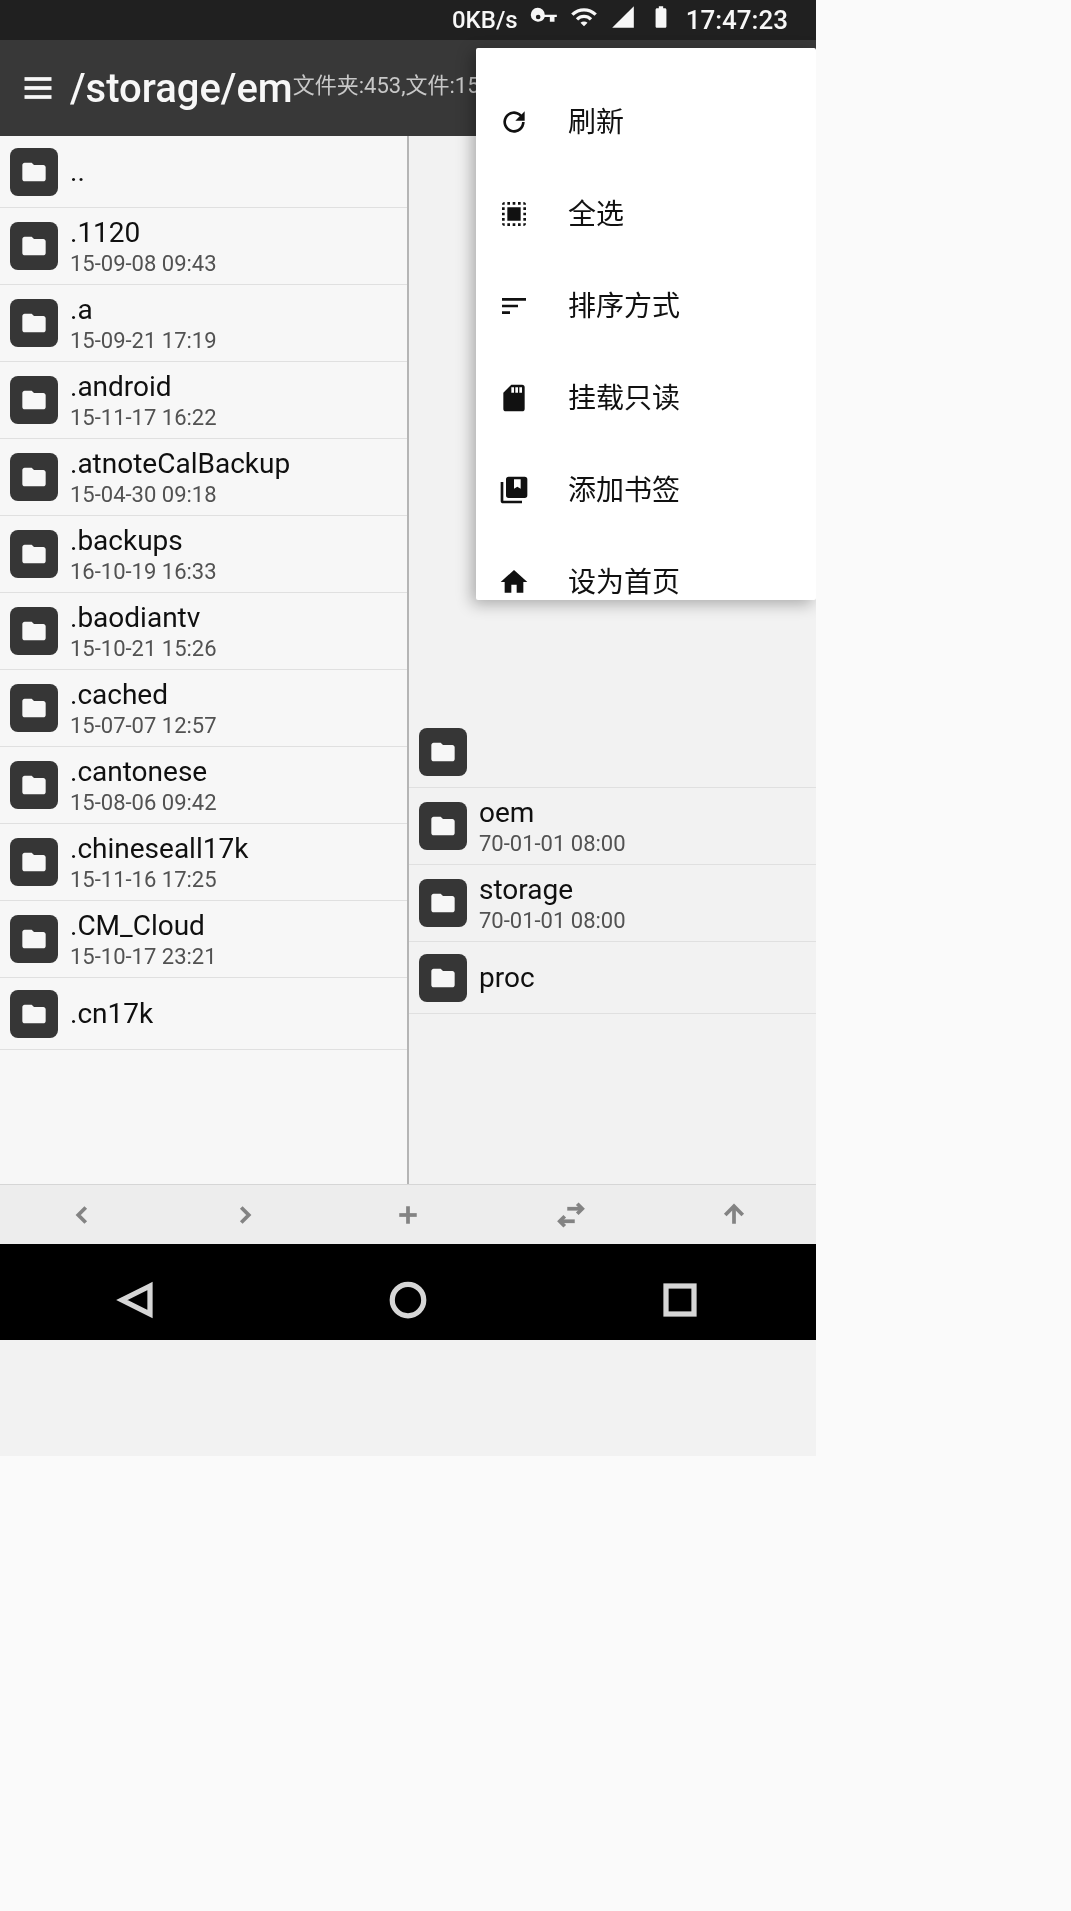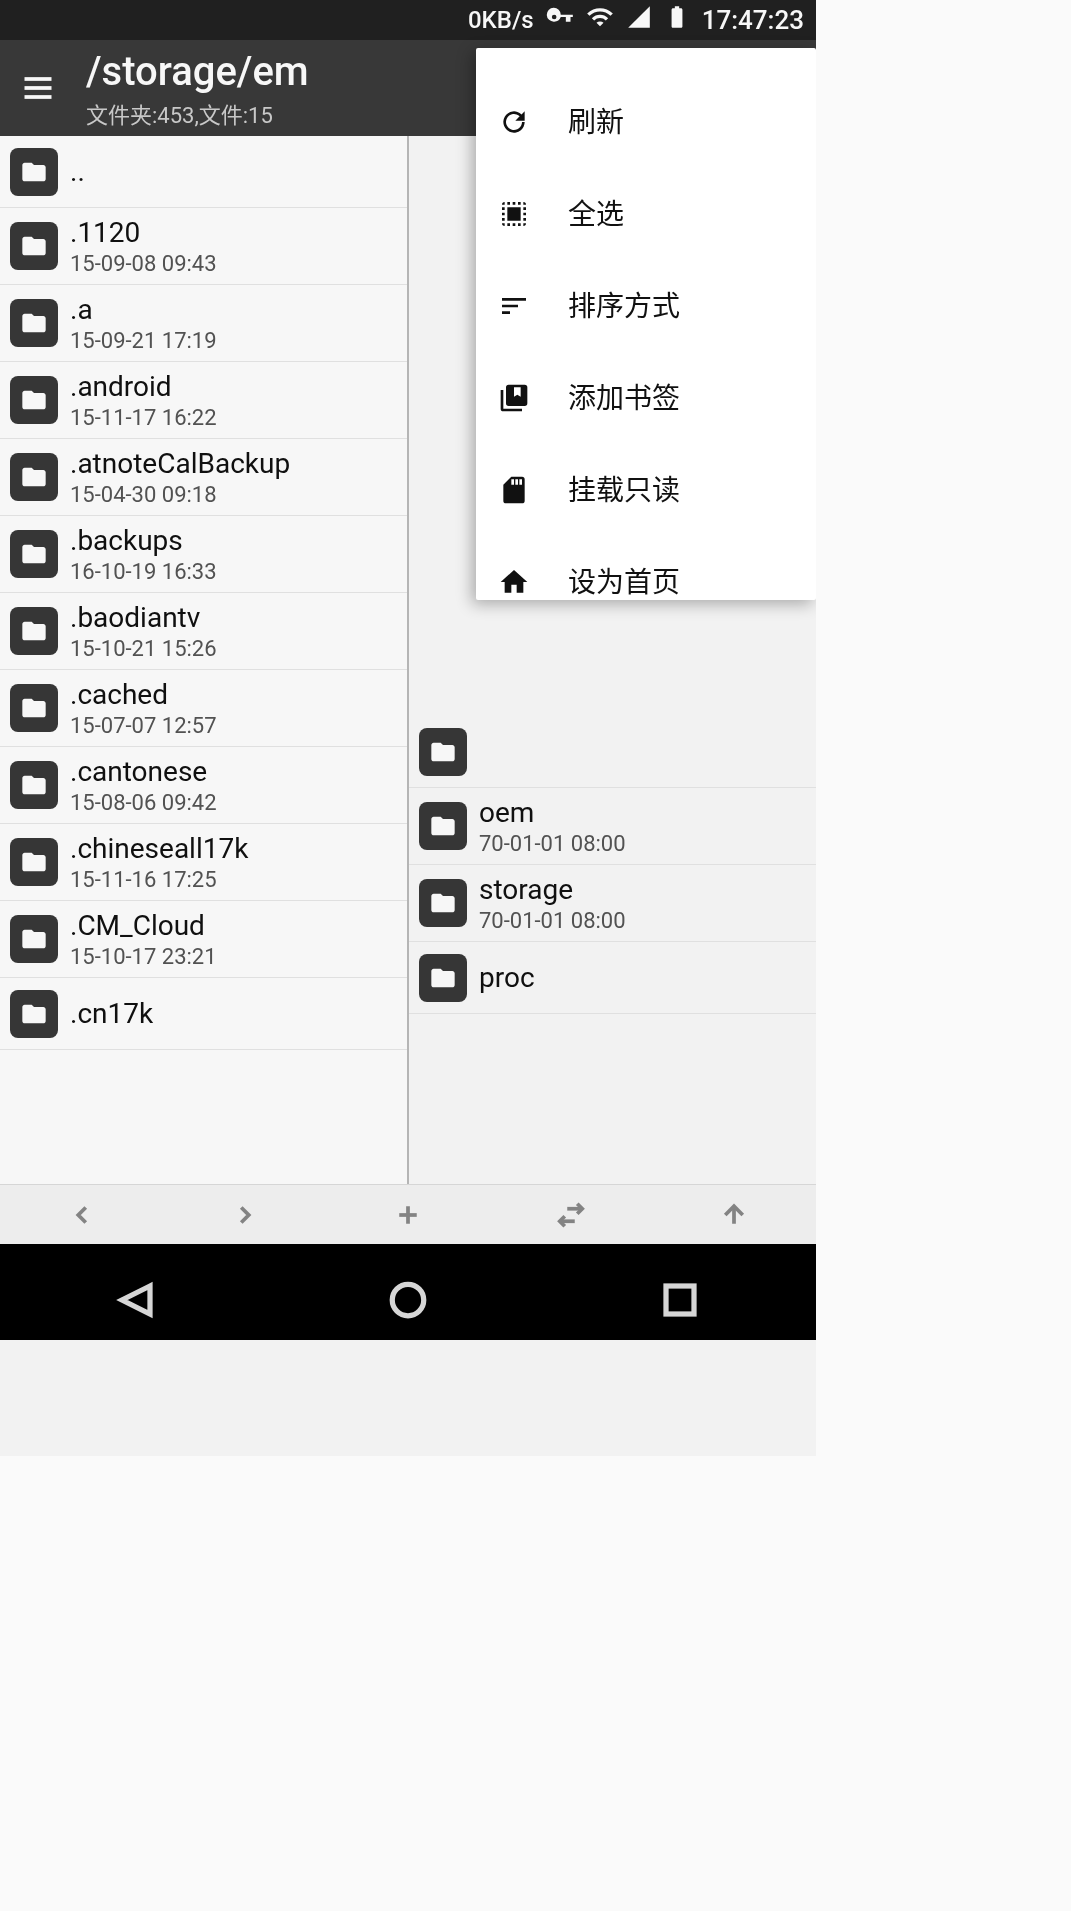--- a/index.html
+++ b/index.html
@@ -11,37 +11,37 @@
       position: relative;
       overflow: hidden;
     }
     .status-bar {
       height: 40px;
       background: #222222;
       color: #fff;
       display: flex;
       align-items: center;
       justify-content: flex-end;
-      padding: 0 12px;
+      padding: 0 28px;
       font-size: 26px;
       font-weight: 500;
       gap: 12px;
     }
     .status-bar .speed { font-size: 24px; }
     .app-bar {
       height: 96px;
       background: #3a3a3a;
       color: #fff;
       display: flex;
       align-items: center;
       padding: 0 10px;
     }
     .hamburger { width: 56px; height: 56px; display:flex;align-items:center;justify-content:center;}
     .hamburger svg { width: 36px; height: 36px; }
-    .path-area { margin-left: 20px; display:flex; flex-direction:column; }
+    .path-area { margin-left: 4px; display:flex; flex-direction:row; }
     .path-title { font-size: 40px; font-weight: 500; }
     .path-sub { font-size: 22px; color: #cfcfcf; margin-top:2px;}
     .content {
       display: flex;
       height: calc(1244px - 136px - 60px);
     }
     .pane {
       flex: 1;
       overflow: hidden;
       background: #fff;
@@ -394,34 +394,34 @@
       <span class="menu-icon">
         <svg viewBox="0 0 24 24">
           <path d="M3 18h6v-2H3v2zM3 6v2h18V6H3zm0 7h12v-2H3v2z"></path>
         </svg>
       </span>
       <span class="menu-label">排序方式</span>
     </div>
     <div class="menu-item">
       <span class="menu-icon">
         <svg viewBox="0 0 24 24">
+          <path d="M18 2h-8L4 8v12a2 2 0 0 0 2 2h12a2 2 0 0 0 2-2V4a2 2 0 0 0-2-2zm-6 6h-2V4h2v4zm3 0h-2V4h2v4zm3 0h-2V4h2v4z"></path>
+        </svg>
+      </span>
+      <span class="menu-label">挂载只读</span>
+    </div>
+    <div class="menu-item">
+      <span class="menu-icon">
+        <svg viewBox="0 0 24 24">
           <path d="M4 6H2v14a2 2 0 0 0 2 2h14v-2H4V6zm16-4H8a2 2 0 0 0-2 2v12a2 2 0 0 0 2 2h12a2 2 0 0 0 2-2V4a2 2 0 0 0-2-2zm-3 2v7l-2.5-1.5L12 11V4h5z"></path>
         </svg>
       </span>
       <span class="menu-label">添加书签</span>
     </div>
     <div class="menu-item">
       <span class="menu-icon">
         <svg viewBox="0 0 24 24">
-          <path d="M18 2h-8L4 8v12a2 2 0 0 0 2 2h12a2 2 0 0 0 2-2V4a2 2 0 0 0-2-2zm-6 6h-2V4h2v4zm3 0h-2V4h2v4zm3 0h-2V4h2v4z"></path>
-        </svg>
-      </span>
-      <span class="menu-label">挂载只读</span>
-    </div>
-    <div class="menu-item">
-      <span class="menu-icon">
-        <svg viewBox="0 0 24 24">
           <path d="M10 20v-6h4v6h5v-8h3L12 3 2 12h3v8z"></path>
         </svg>
       </span>
       <span class="menu-label">设为首页</span>
     </div>
   </div>
 
 </body></html>

